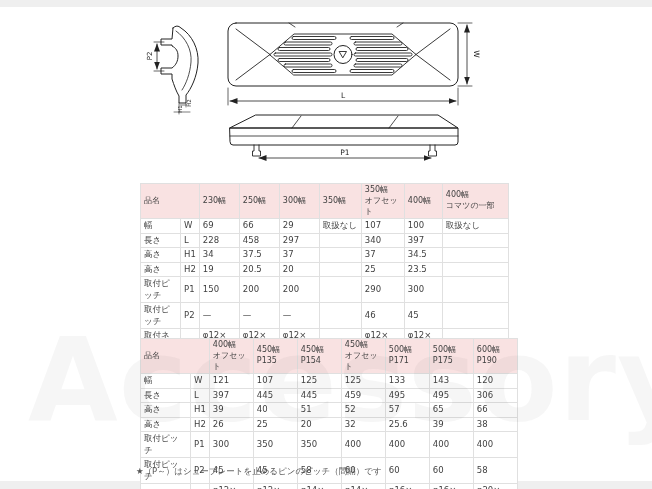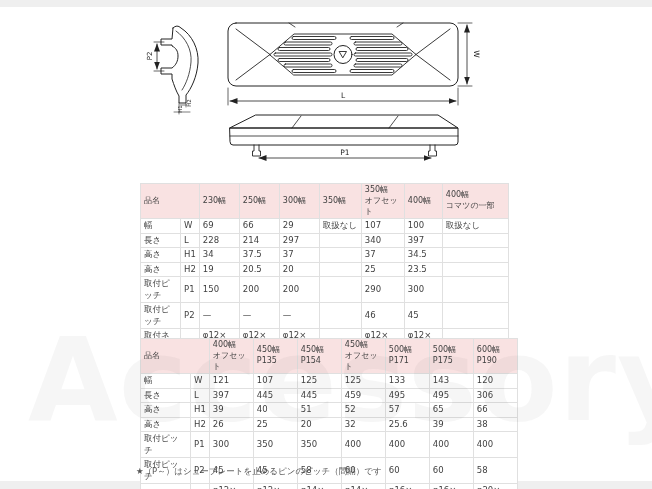--- a/index.html
+++ b/index.html
@@ -164,21 +164,21 @@
           <td>29</td>
           <td>取扱なし</td>
           <td>107</td>
           <td>100</td>
           <td>取扱なし</td>
         </tr>
         <tr>
           <td>長さ</td>
           <td>L</td>
           <td>228</td>
-          <td>214</td>
+          <td>458</td>
           <td>297</td>
           <td></td>
           <td>340</td>
           <td>397</td>
           <td></td>
         </tr>
         <tr>
           <td>高さ</td>
           <td>H1</td>
           <td>34</td>

